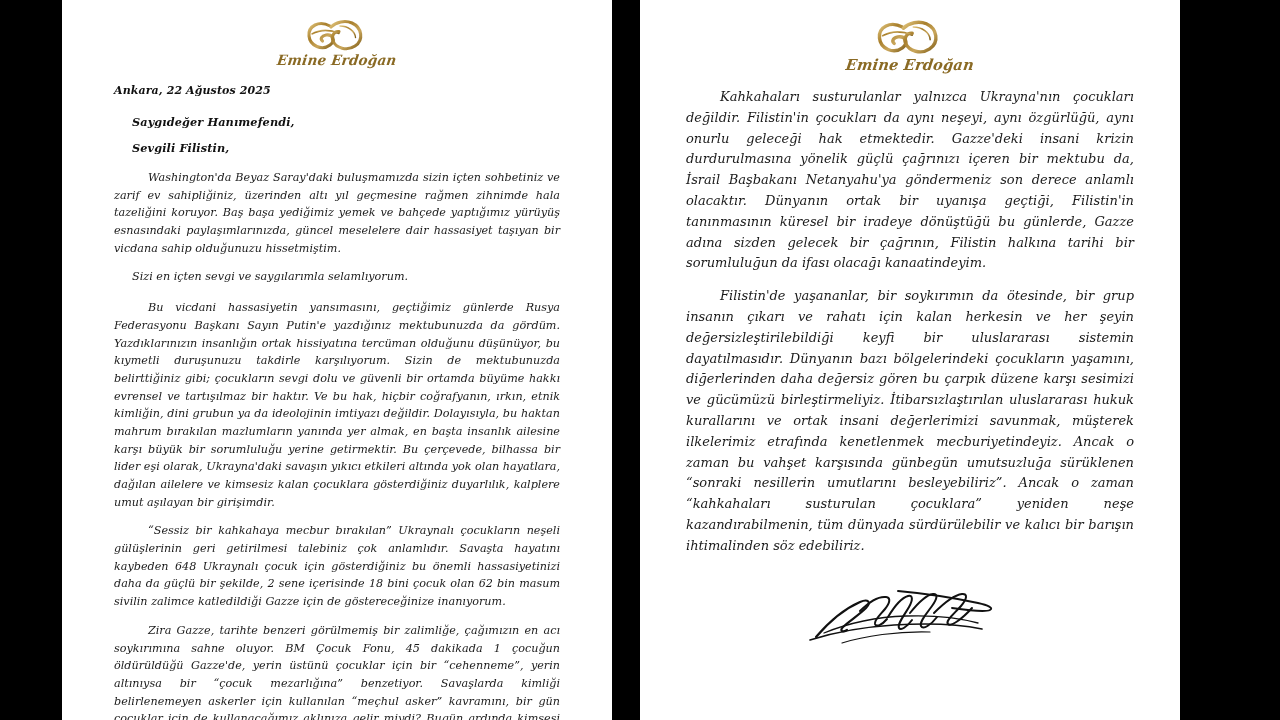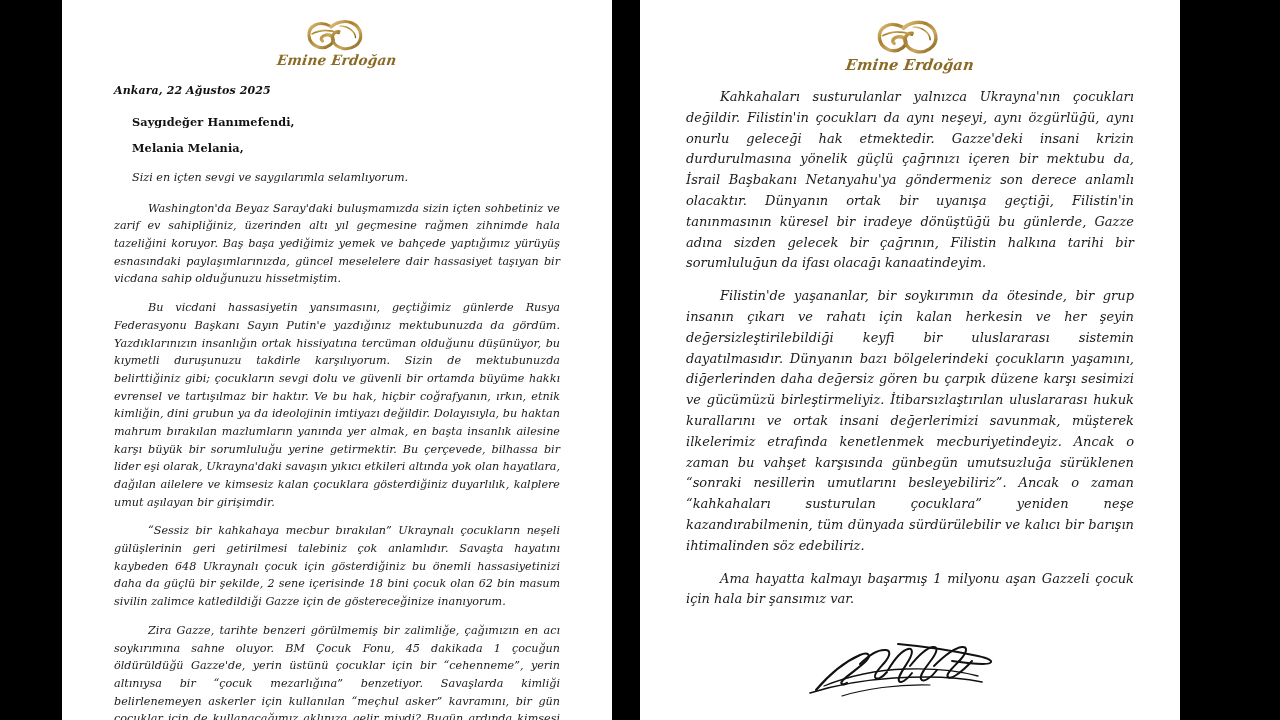--- a/index.html
+++ b/index.html
@@ -61,20 +61,21 @@
     font-weight: 700;
     font-size: 11px;
     color: #111;
     margin: 16px 0 18px 0;
     letter-spacing: 0.1px;
   }
 
   
   .salutation {
     font-family: "DejaVu Serif", "Liberation Serif", serif;
+    font-style: italic;
     font-weight: 700;
     font-size: 11.3px;
     color: #111;
     margin: 0 0 12px 18px;
     letter-spacing: 0.1px;
   }
   .salutation.second { margin-bottom: 14px; }
 
   
   .para {
@@ -135,25 +136,25 @@
           <path d="M12 20 C20 15.5, 30 15.5, 39 19.5" stroke-width="1.5"></path>
           <path d="M40 12 C48 12, 55 17, 55.5 23.5" stroke-width="1.4"></path>
         </g>
       </svg>
       <span class="lh-name">Emine Erdoğan</span>
     </div>
 
     <div class="date-line">Ankara, 22 Ağustos 2025</div>
 
     <div class="salutation">Saygıdeğer Hanımefendi,</div>
-    <div class="salutation second">Melania Melania,</div>
+    <div class="salutation second">Sevgili Filistin,</div>
+
+    <p class="para">Washington'da Beyaz Saray'daki buluşmamızda sizin içten sohbetiniz ve zarif ev sahipliğiniz, üzerinden altı yıl geçmesine rağmen zihnimde hala tazeliğini koruyor. Baş başa yediğimiz yemek ve bahçede yaptığımız yürüyüş esnasındaki paylaşımlarınızda, güncel meselelere dair hassasiyet taşıyan bir vicdana sahip olduğunuzu hissetmiştim.</p>
 
     <p class="para greeting">Sizi en içten sevgi ve saygılarımla selamlıyorum.</p>
-
-    <p class="para">Washington'da Beyaz Saray'daki buluşmamızda sizin içten sohbetiniz ve zarif ev sahipliğiniz, üzerinden altı yıl geçmesine rağmen zihnimde hala tazeliğini koruyor. Baş başa yediğimiz yemek ve bahçede yaptığımız yürüyüş esnasındaki paylaşımlarınızda, güncel meselelere dair hassasiyet taşıyan bir vicdana sahip olduğunuzu hissetmiştim.</p>
     <p class="para">Bu vicdani hassasiyetin yansımasını, geçtiğimiz günlerde Rusya Federasyonu Başkanı Sayın Putin'e yazdığınız mektubunuzda da gördüm. Yazdıklarınızın insanlığın ortak hissiyatına tercüman olduğunu düşünüyor, bu kıymetli duruşunuzu takdirle karşılıyorum. Sizin de mektubunuzda belirttiğiniz gibi; çocukların sevgi dolu ve güvenli bir ortamda büyüme hakkı evrensel ve tartışılmaz bir haktır. Ve bu hak, hiçbir coğrafyanın, ırkın, etnik kimliğin, dini grubun ya da ideolojinin imtiyazı değildir. Dolayısıyla, bu haktan mahrum bırakılan mazlumların yanında yer almak, en başta insanlık ailesine karşı büyük bir sorumluluğu yerine getirmektir. Bu çerçevede, bilhassa bir lider eşi olarak, Ukrayna'daki savaşın yıkıcı etkileri altında yok olan hayatlara, dağılan ailelere ve kimsesiz kalan çocuklara gösterdiğiniz duyarlılık, kalplere umut aşılayan bir girişimdir.</p>
     <p class="para">“Sessiz bir kahkahaya mecbur bırakılan” Ukraynalı çocukların neşeli gülüşlerinin geri getirilmesi talebiniz çok anlamlıdır. Savaşta hayatını kaybeden 648 Ukraynalı çocuk için gösterdiğiniz bu önemli hassasiyetinizi daha da güçlü bir şekilde, 2 sene içerisinde 18 bini çocuk olan 62 bin masum sivilin zalimce katledildiği Gazze için de göstereceğinize inanıyorum.</p>
     <p class="para">Zira Gazze, tarihte benzeri görülmemiş bir zalimliğe, çağımızın en acı soykırımına sahne oluyor. BM Çocuk Fonu, 45 dakikada 1 çocuğun öldürüldüğü Gazze'de, yerin üstünü çocuklar için bir “cehenneme”, yerin altınıysa bir “çocuk mezarlığına” benzetiyor. Savaşlarda kimliği belirlenemeyen askerler için kullanılan “meçhul asker” kavramını, bir gün çocuklar için de kullanacağımız aklınıza gelir miydi? Bugün ardında kimsesi kalmamış, adı dahi tespit edilemeyen binlerce Gazzeli çocuğun kefenlerine yazılan “meçhul bebek” ibaresi vicdanlarımızda onulmaz yaralar açıyor. Derin bir psikolojik yıkıma sürüklenen, gülmeyi tamamen unutan bu çocuklar, uzatılan mikrofonlara ölmek istediklerini haykırıyor ve masum kalplerinde baş edemeyecekleri bir savaşın yorgunluğunu taşıyor. Gazze'de tarih, öksüz ve yetim kalmış küçücük çocukların yaşadıkları tarifsiz acı ve korkularla saçlarına aklar düştüğünü yazıyor.</p>
   </div>
 
   <div class="page page-2">
 
     <div class="letterhead">
       <svg class="monogram" width="84" height="48" viewBox="0 0 74 44" aria-hidden="true">
         <defs>
@@ -169,21 +170,20 @@
           <path d="M31 13 C36 8, 45 6, 52 9 C62 13.5, 64 26, 55 32 C47 37.4, 36 34, 33 27 C31 22.2, 34 17, 39 17.6" stroke-width="3.1"></path>
           <path d="M12 20 C20 15.5, 30 15.5, 39 19.5" stroke-width="1.5"></path>
           <path d="M40 12 C48 12, 55 17, 55.5 23.5" stroke-width="1.4"></path>
         </g>
       </svg>
       <span class="lh-name">Emine Erdoğan</span>
     </div>
 
     <p class="para" style="margin-top:14px;">Kahkahaları susturulanlar yalnızca Ukrayna'nın çocukları değildir. Filistin'in çocukları da aynı neşeyi, aynı özgürlüğü, aynı onurlu geleceği hak etmektedir. Gazze'deki insani krizin durdurulmasına yönelik güçlü çağrınızı içeren bir mektubu da, İsrail Başbakanı Netanyahu'ya göndermeniz son derece anlamlı olacaktır. Dünyanın ortak bir uyanışa geçtiği, Filistin'in tanınmasının küresel bir iradeye dönüştüğü bu günlerde, Gazze adına sizden gelecek bir çağrının, Filistin halkına tarihi bir sorumluluğun da ifası olacağı kanaatindeyim.</p>
     <p class="para">Filistin'de yaşananlar, bir soykırımın da ötesinde, bir grup insanın çıkarı ve rahatı için kalan herkesin ve her şeyin değersizleştirilebildiği keyfi bir uluslararası sistemin dayatılmasıdır. Dünyanın bazı bölgelerindeki çocukların yaşamını, diğerlerinden daha değersiz gören bu çarpık düzene karşı sesimizi ve gücümüzü birleştirmeliyiz. İtibarsızlaştırılan uluslararası hukuk kurallarını ve ortak insani değerlerimizi savunmak, müşterek ilkelerimiz etrafında kenetlenmek mecburiyetindeyiz. Ancak o zaman bu vahşet karşısında günbegün umutsuzluğa sürüklenen “sonraki nesillerin umutlarını besleyebiliriz”. Ancak o zaman “kahkahaları susturulan çocuklara” yeniden neşe kazandırabilmenin, tüm dünyada sürdürülebilir ve kalıcı bir barışın ihtimalinden söz edebiliriz.</p>
-    <p class="para">Ama hayatta kalmayı başarmış 1 milyonu aşan Gazzeli çocuk için hala bir şansımız var.</p>
 
     <div class="sig-block">
       <svg class="signature-svg" width="210" height="62" viewBox="0 0 210 62" aria-hidden="true">
         <g fill="none" stroke="#111111" stroke-linecap="round" stroke-linejoin="round">
           <path d="M14 54 C26 40, 42 26, 58 19 C66 15.5, 70 19, 64 25 C57 32, 46 39, 41 44 C37.5 47.5, 40 50, 45 47" stroke-width="2.2"></path>
           <path d="M58 28 C66 20, 76 13, 84 14 C89 14.6, 88 20, 83 26 C78 32, 72 37, 73 41 C74 44.5, 80 42, 85 36" stroke-width="2"></path>
           <path d="M86 34 C92 24, 99 15, 106 13 C111 11.6, 111 17, 107 24 C102.5 32, 95 41, 97 45 C98.5 48, 105 44, 110 37" stroke-width="2"></path>
           <path d="M108 30 C116 20, 124 12, 131 11 C136.5 10.3, 135 16, 130 23 C125 30, 117 39, 119 43 C121 47, 129 42, 135 34" stroke-width="2"></path>
           <path d="M132 30 C142 20, 152 12, 160 11 C166 10.4, 165 16, 159 23 C152 31, 143 38, 146 41 C149 44, 160 36, 170 25" stroke-width="2"></path>
           <path d="M96 8 C118 10, 148 14, 176 20 C186 22.2, 192 25, 188 27 C183 29.4, 164 27, 150 25" stroke-width="1.9"></path>

